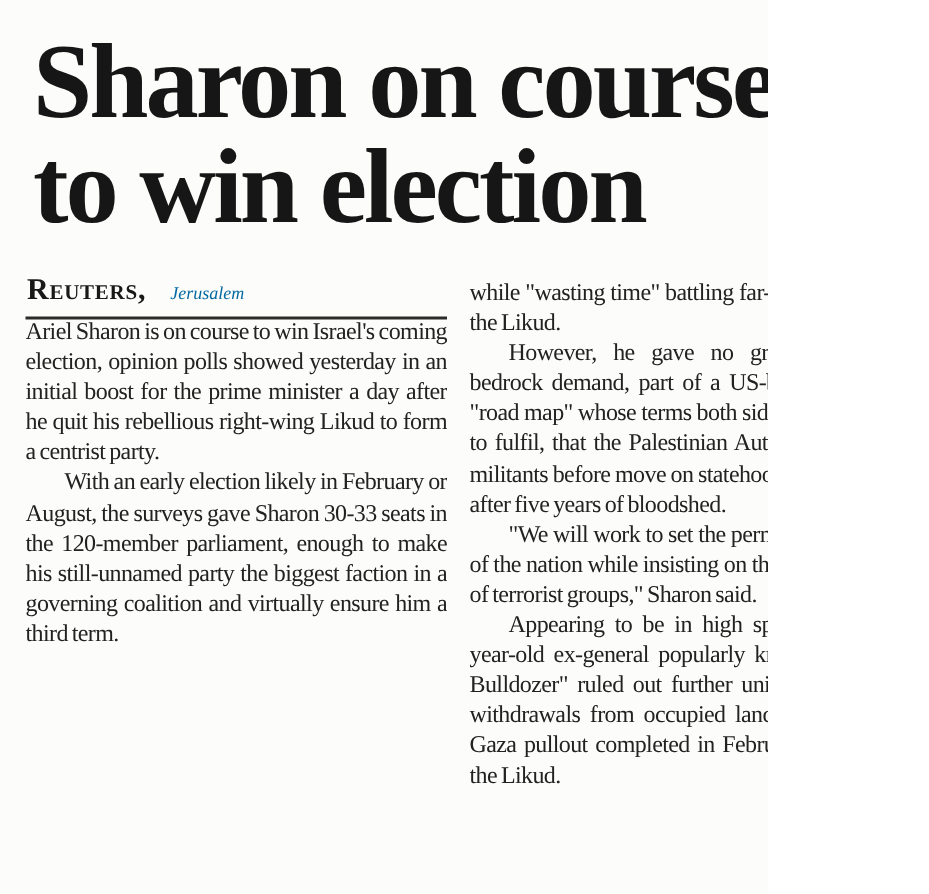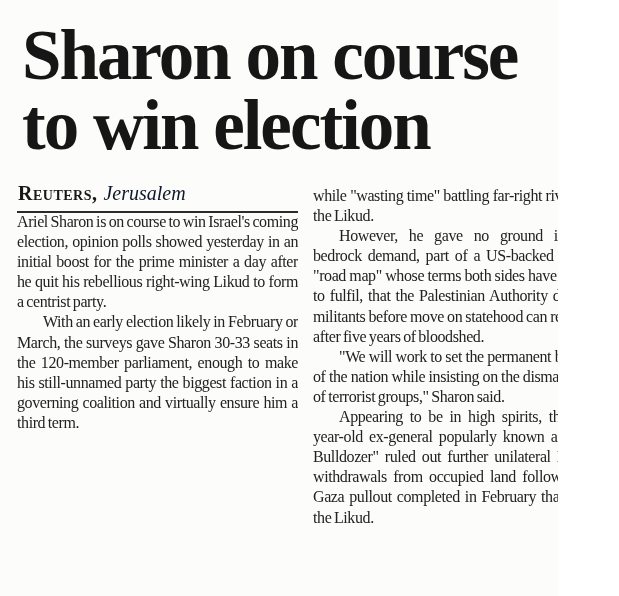--- a/index.html
+++ b/index.html
@@ -4,21 +4,20 @@
 <style>
   html, body { margin: 0; padding: 0; }
   .page {
     position: relative;
     width: 512px;
     height: 596px;
     background: #fcfcfa;
     overflow: hidden;
     font-family: "Liberation Serif", serif;
     color: #1e1e1e;
-    padding-left: 46px;
   }
   .headline {
     position: absolute;
     left: 22px;
     top: 20px;
     font-family: "Liberation Serif", serif;
     font-weight: bold;
     font-size: 71px;
     line-height: 70px;
     letter-spacing: -2px;
@@ -34,23 +33,23 @@
   .byline .agency {
     font-weight: bold;
     font-variant: small-caps;
     font-size: 20px;
     letter-spacing: 0.5px;
     color: #191919;
     margin-top: 23px;
   }
   .byline .location {
     font-style: italic;
-    font-size: 20px;
-    margin-left: 6px;
-    color: #0f172a;
+    font-size: 12px;
+    margin-left: 16px;
+    color: #0369a1;
   }
   .byline-rule {
     position: absolute;
     left: 17px;
     top: 211px;
     width: 281px;
     height: 2px;
     background: #2b2b2b;
   }
   .col {
@@ -103,21 +102,21 @@
   </div>
 
   <div class="byline">
     <span class="agency">Reuters,</span><span class="location">Jerusalem</span>
   </div>
 
   <div class="byline-rule"></div>
 
   <div class="col col-left">
     <p class="no-indent">Ariel Sharon is on course to win Israel's coming election, opinion polls showed yesterday in an initial boost for the prime minister a day after he quit his rebellious right-wing Likud to form a centrist party.</p>
-    <p>With an early election likely in February or March, the surveys gave Sharon 30-33 seats in the 120-member parliament, enough to make his still-unnamed party the biggest faction in a governing coalition and virtually ensure him a third term.</p>
+    <p>With an early election likely in February or August, the surveys gave Sharon 30-33 seats in the 120-member parliament, enough to make his still-unnamed party the biggest faction in a governing coalition and virtually ensure him a third term.</p>
   </div>
 
   <div class="col col-right">
     <p class="no-indent">while "wasting time" battling far-right rivals in the Likud.</p>
     <p>However, he gave no ground in his bedrock demand, part of a US-backed peace "road map" whose terms both sides have failed to fulfil, that the Palestinian Authority disarm militants before move on statehood can resume after five years of bloodshed.</p>
     <p>"We will work to set the permanent border of the nation while insisting on the dismantling of terrorist groups," Sharon said.</p>
     <p>Appearing to be in high spirits, the 77-year-old ex-general popularly known as "the Bulldozer" ruled out further unilateral Israeli withdrawals from occupied land following a Gaza pullout completed in February that split the Likud.</p>
   </div>
 
   <div class="col-divider"></div>

